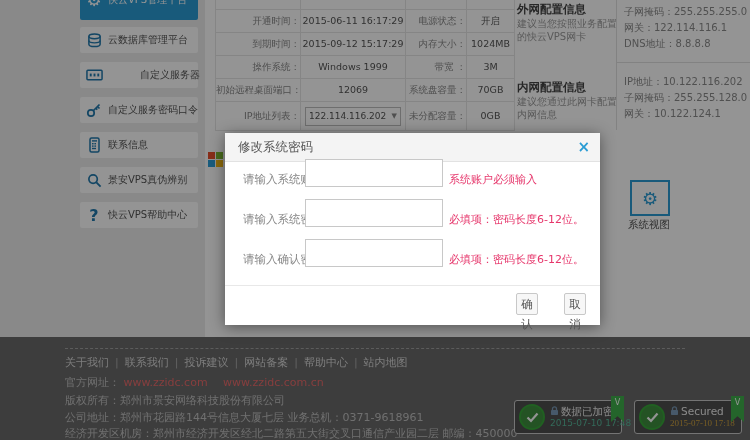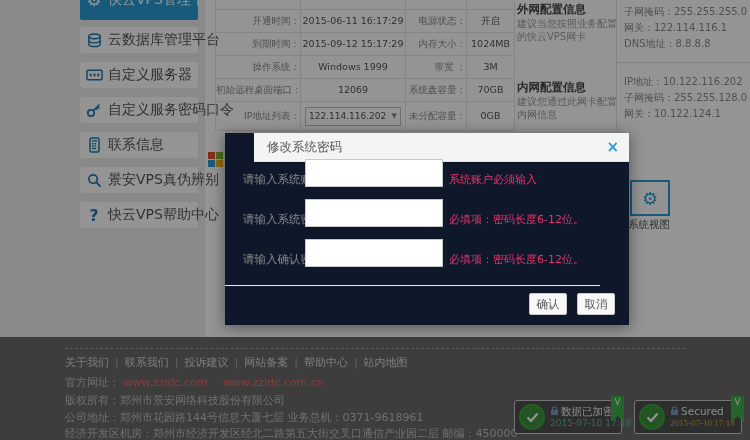--- a/index.html
+++ b/index.html
@@ -6,21 +6,21 @@
   .page{position:relative;width:750px;height:440px;overflow:hidden;background:#ececec;
         font-family:"DejaVu Sans","Liberation Sans",sans-serif;font-size:11px;color:#555;}
   .content-bg{position:absolute;left:205px;top:0;width:545px;height:337px;background:#ffffff;}
 
   
   .sb-item{position:absolute;left:80px;width:118px;height:26px;background:#ffffff;border-radius:2px;
            display:flex;align-items:center;cursor:pointer;}
   .sb-item.active{background:#2a9cd4;height:40px;}
   .sb-icon{width:28px;text-align:center;color:#2179ad;flex:0 0 28px;display:flex;justify-content:center;align-items:center;}
   .sb-item.active .sb-icon{color:#ffffff;font-size:17px;}
-  .sb-label{font-size:14px;color:#555;white-space:nowrap;}
+  .sb-label{font-size:10px;color:#555;white-space:nowrap;}
   .sb-item.active .sb-label{color:#fff;}
 
   
   .info-table{position:absolute;left:215px;top:-13px;width:298px;border-left:1px solid #e5e5e5;border-right:1px solid #e5e5e5;}
   .it-row{display:flex;height:22px;line-height:22px;border-bottom:1px solid #e5e5e5;font-size:9.5px;}
   .it-row.tall{height:28px;line-height:28px;}
   .it-row .c1{width:84px;text-align:right;color:#888;border-right:1px solid #e5e5e5;white-space:nowrap;}
   .it-row .c2{width:104px;text-align:center;color:#555;border-right:1px solid #e5e5e5;white-space:nowrap;}
   .it-row .c3{width:60px;text-align:right;color:#888;border-right:1px solid #e5e5e5;white-space:nowrap;}
   .it-row .c4{flex:1;text-align:center;color:#555;white-space:nowrap;}
@@ -64,31 +64,31 @@
   .badge-line1 svg{margin-right:2px;}
   .badge-date{font-size:9px;white-space:nowrap;}
   .badge-date.teal{color:#58b79a;}
   .badge-date.orange{color:#cfa23f;font-family:Liberation Serif, serif;}
   .ribbon{position:absolute;right:-3px;top:-5px;width:13px;height:26px;background:#3fae4a;color:#fff;
           font-size:8px;text-align:center;line-height:14px;
           clip-path:polygon(0 0,100% 0,100% 100%,50% 78%,0 100%);}
 
   
   .overlay{position:absolute;left:0;top:0;width:750px;height:440px;background:rgba(0,0,0,0.42);z-index:40;}
-  .modal{position:absolute;left:225px;top:133px;width:375px;height:192px;background:#0f172a;z-index:50;
-         box-shadow:0 2px 14px rgba(0,0,0,0.45);padding-left:29px;}
+  .modal{position:absolute;left:225px;top:133px;width:375px;height:192px;background:#ffffff;z-index:50;
+         box-shadow:0 2px 14px rgba(0,0,0,0.45);}
   .modal-header{height:28px;line-height:28px;background:#f4f4f4;border-bottom:1px solid #e2e2e2;
                 padding-left:13px;font-size:12.5px;color:#555;}
   .modal-close{position:absolute;right:10px;top:0;line-height:28px;color:#2a9cd4;font-size:15px;font-weight:bold;cursor:pointer;}
   .m-label{position:absolute;left:18px;font-size:11.5px;color:#888;white-space:nowrap;}
   .m-input{position:absolute;left:80px;width:138px;height:28px;border:1px solid #c8c8c8;background:#fff;
            box-sizing:border-box;font-size:12px;padding:0 5px;outline:none;}
   .m-hint{position:absolute;left:224px;font-size:11px;color:#e6366b;white-space:nowrap;}
   .m-divider{position:absolute;left:0;top:152px;width:375px;border-top:1px solid #e8e8e8;}
-  .m-btn{position:absolute;top:160px;width:38px;height:22px;background:#f7f7f7;border:1px solid #c8c8c8;
+  .m-btn{position:absolute;top:160px;width:22px;height:22px;background:#f7f7f7;border:1px solid #c8c8c8;
          border-radius:2px;font-size:11.5px;color:#555;text-align:center;line-height:20px;cursor:pointer;
          font-family:inherit;padding:0;}
 </style>
 </head>
 <body>
 
 <div class="page">
   <div class="content-bg"></div>
 
   <div class="sb-item active" style="top:-20px;">
@@ -98,21 +98,21 @@
   <div class="sb-item" style="top:27px;">
     <span class="sb-icon">
       <svg width="15" height="15" viewBox="0 0 16 16">
           <ellipse cx="8" cy="3.5" rx="6" ry="2.5" fill="none" stroke="#2179ad" stroke-width="1.6"></ellipse>
           <path d="M2 3.5 V12 c0 1.4 2.7 2.5 6 2.5 s6-1.1 6-2.5 V3.5" fill="none" stroke="#2179ad" stroke-width="1.6"></path>
           <path d="M2 8 c0 1.4 2.7 2.5 6 2.5 s6-1.1 6-2.5" fill="none" stroke="#2179ad" stroke-width="1.4"></path>
         </svg>
     </span>
     <span class="sb-label">云数据库管理平台</span>
   </div>
-  <div class="sb-item" style="top:62px;">
+  <div class="sb-item" style="top:62px;gap:32px;">
     <span class="sb-icon">
       <svg width="17" height="12" viewBox="0 0 18 12">
           <rect x="1" y="1" width="16" height="10" rx="1" fill="none" stroke="#2179ad" stroke-width="1.6"></rect>
           <rect x="4" y="4.5" width="2" height="3" fill="#2179ad"></rect>
           <rect x="8" y="4.5" width="2" height="3" fill="#2179ad"></rect>
           <rect x="12" y="4.5" width="2" height="3" fill="#2179ad"></rect>
         </svg>
     </span>
     <span class="sb-label">自定义服务器</span>
   </div>

